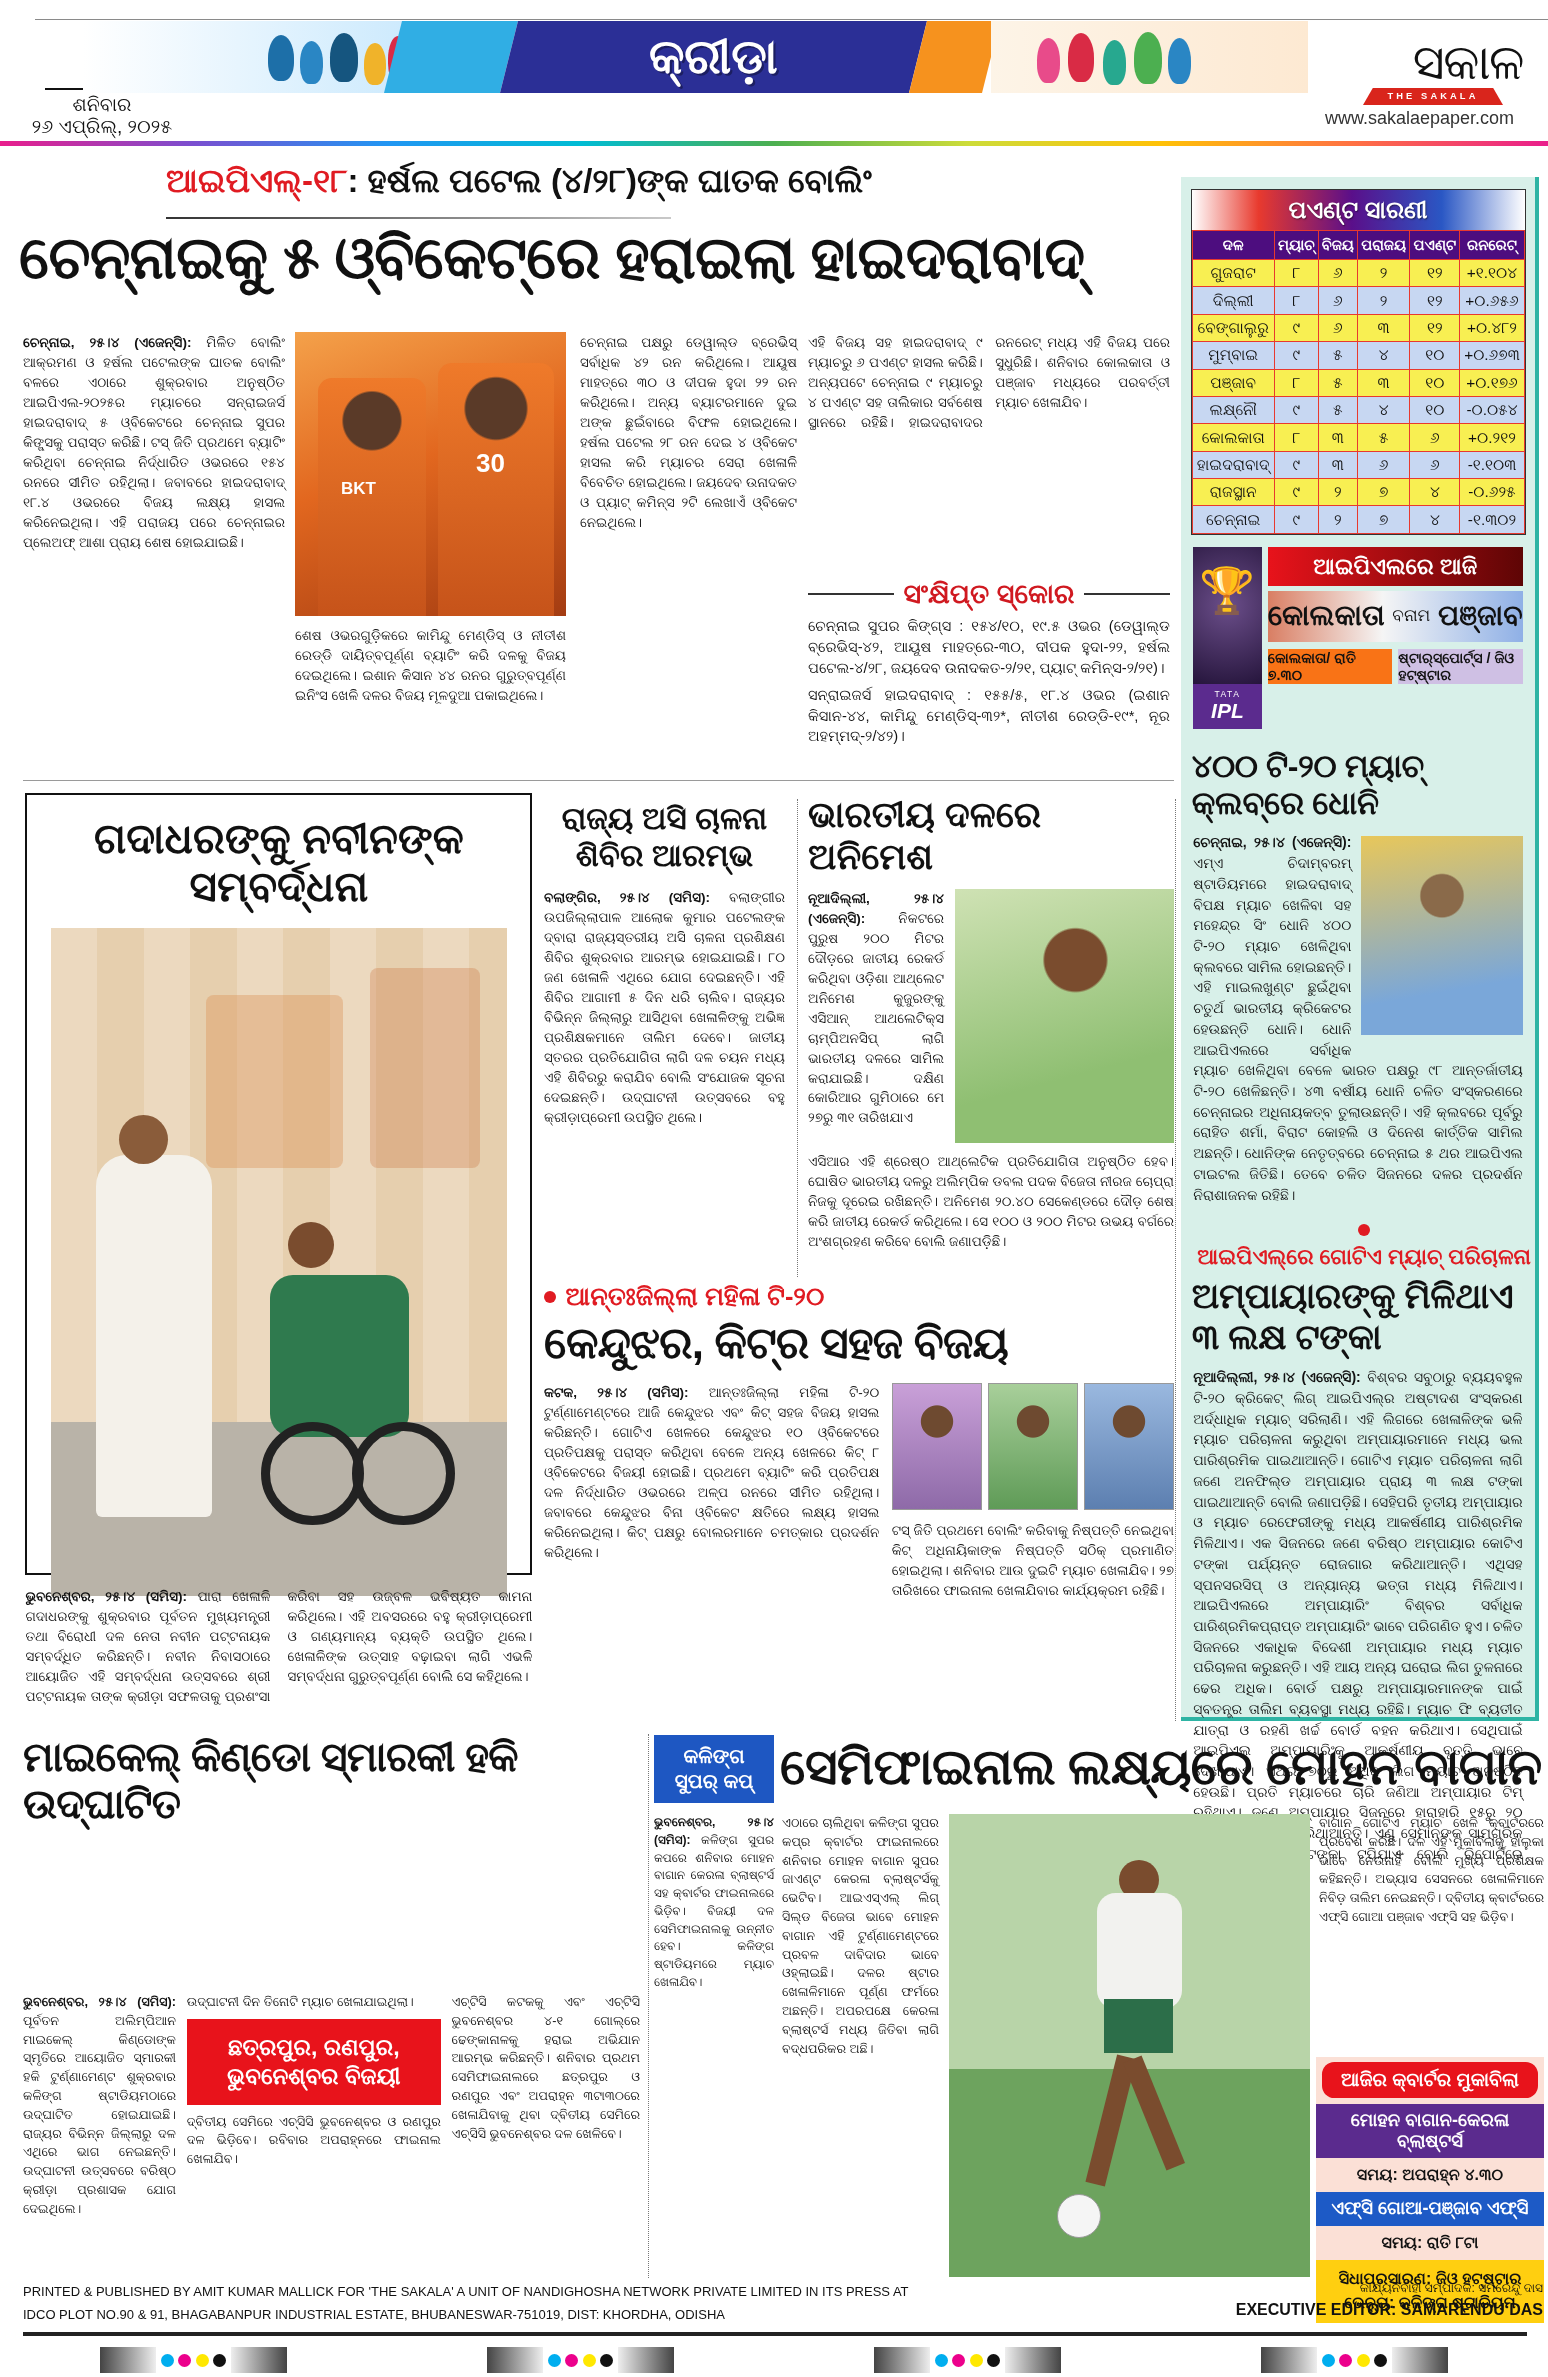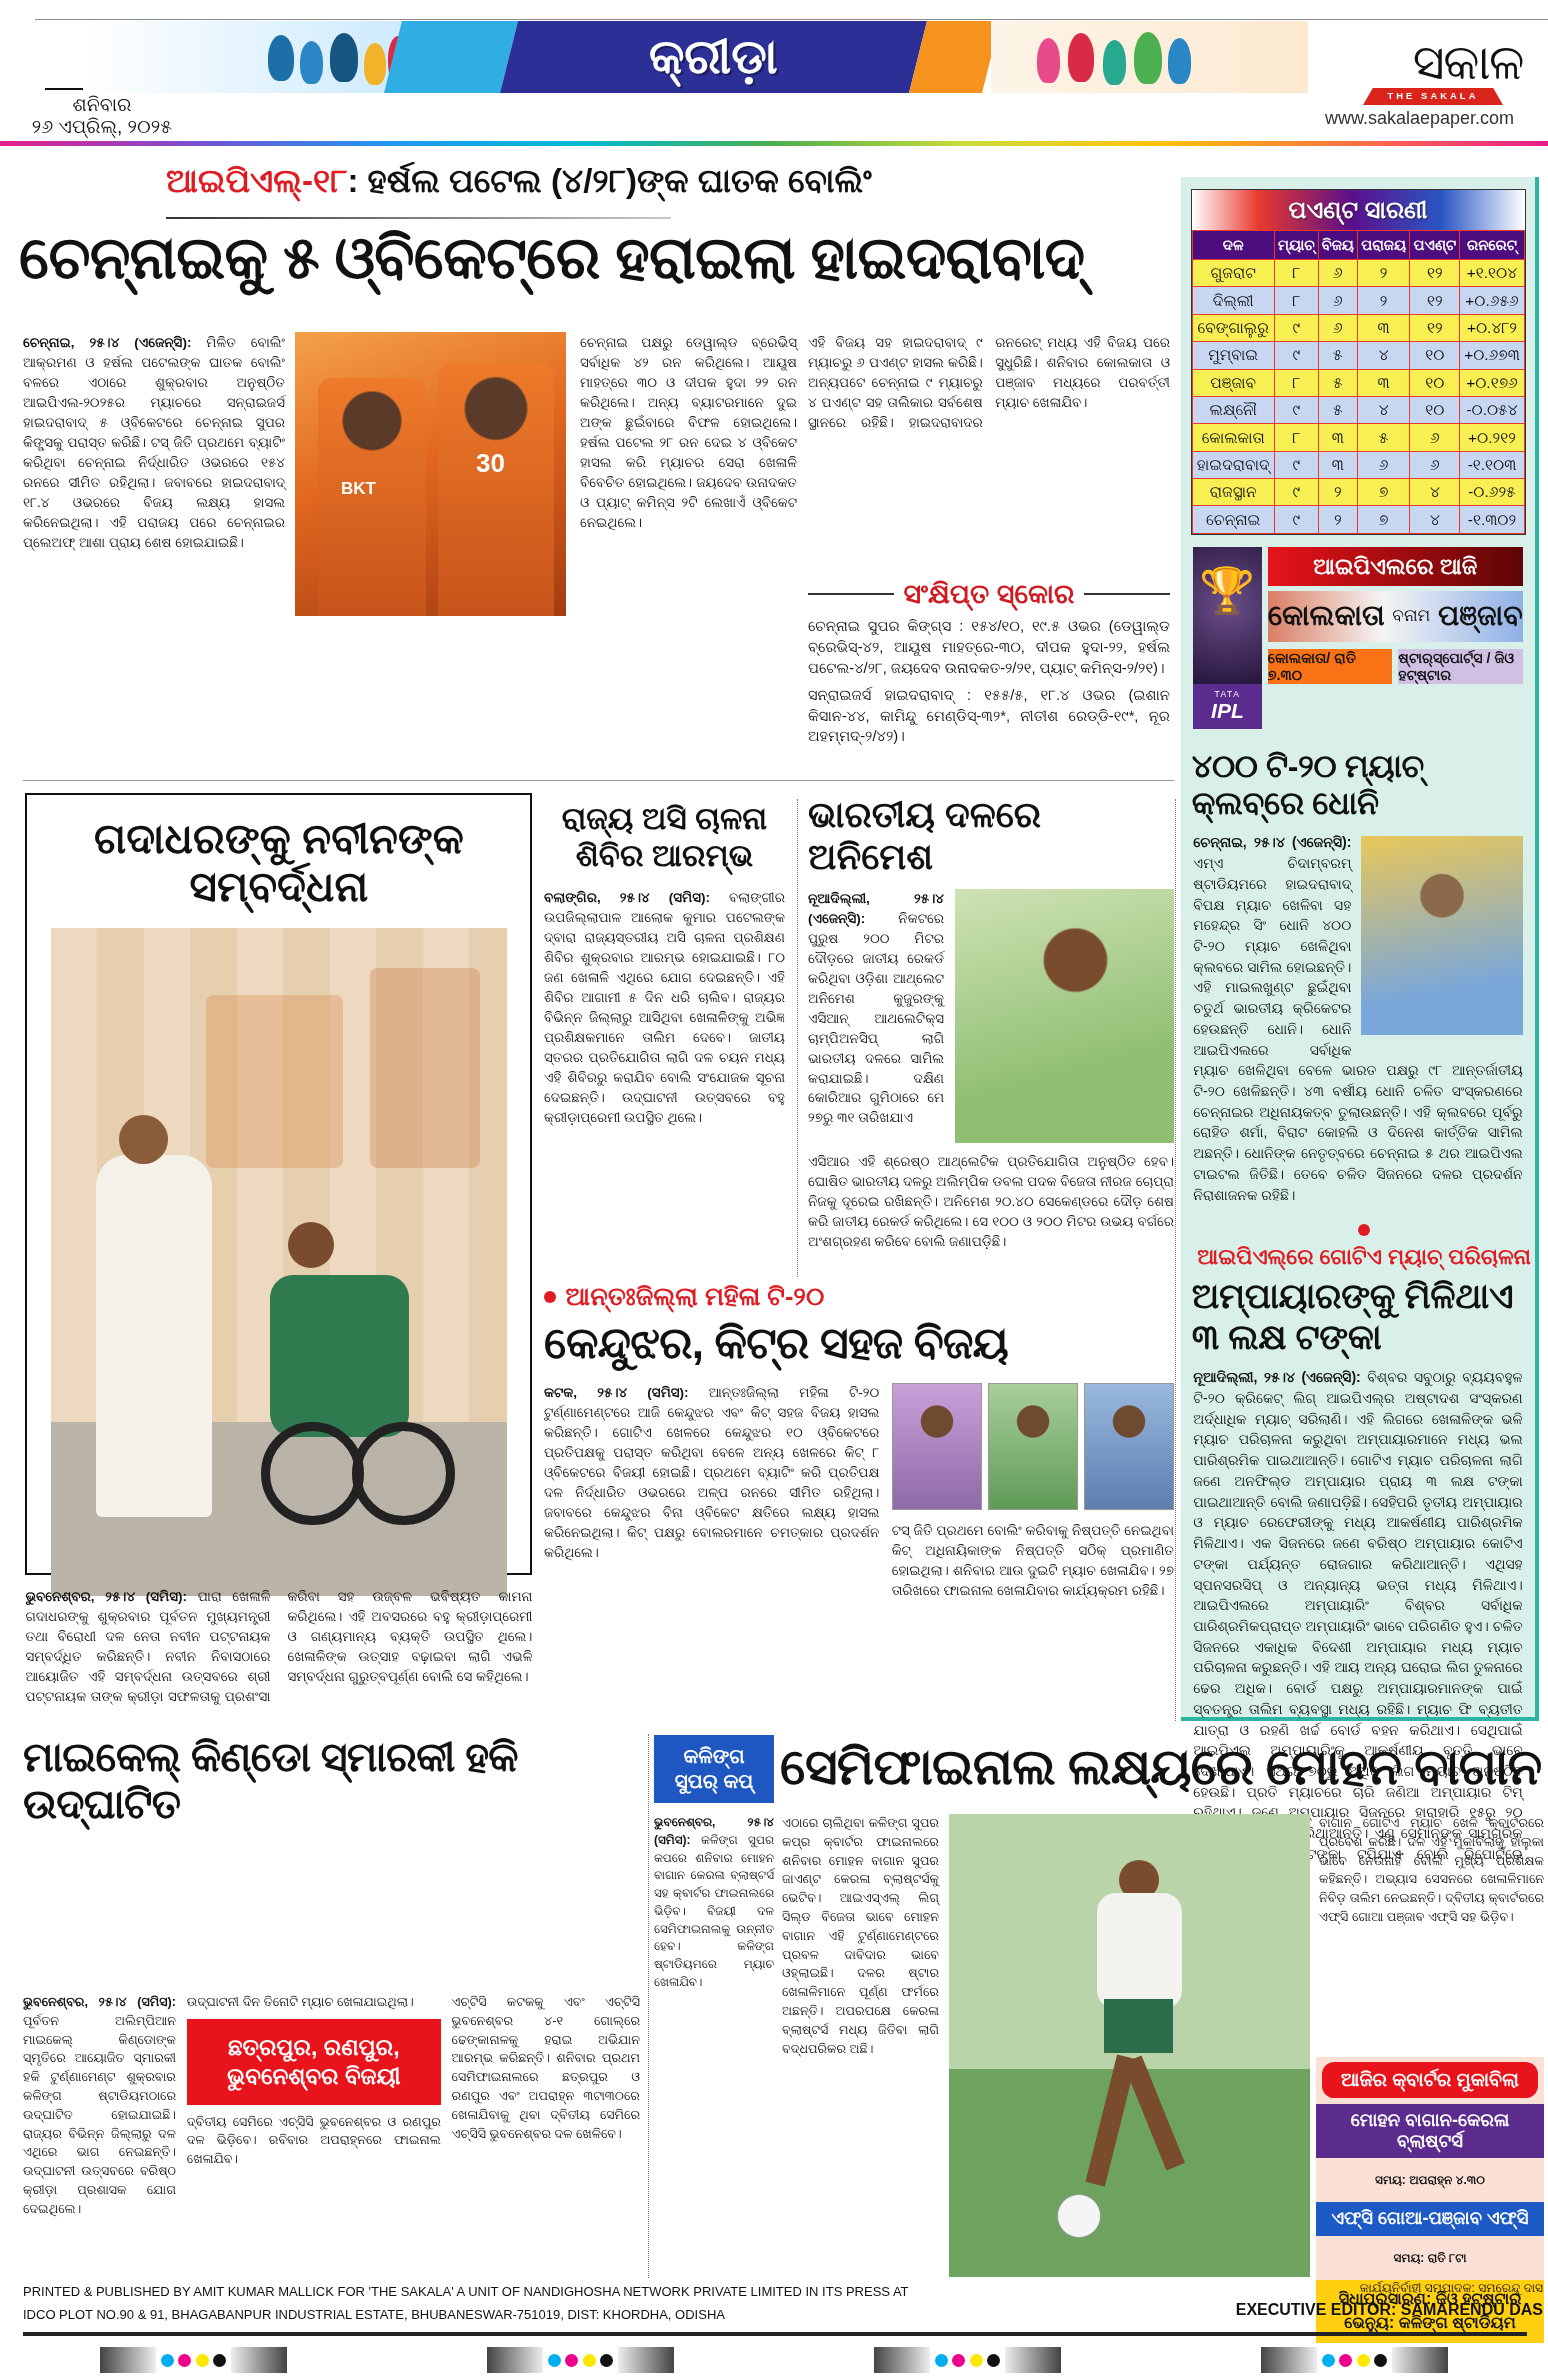--- a/index.html
+++ b/index.html
@@ -145,21 +145,21 @@
   .fb-leg1{position:absolute;left:42%;top:52%;width:20px;height:131px;background:#7a4c2e;transform:rotate(14deg);}
   .fb-leg2{position:absolute;left:54%;top:52%;width:20px;height:116px;background:#7a4c2e;transform:rotate(-22deg);}
   .fb-ball{position:absolute;left:30%;top:82%;width:42px;height:42px;border-radius:50%;background:#f5f5f5;border:1.5px solid #999;}
   .sc-r{left:1319px;top:1814px;width:225px;height:234px;font-size:12.7px;}
   .qbox{left:1316px;top:2057px;width:228px;background:#fbe0d6;padding-bottom:0;}
   .q-title{margin:4.6px 6.2px 6.2px;background:#e8131b;border-radius:12.3px;color:#fff;font-size:19px;font-weight:bold;
            text-align:center;padding:7px 3.1px;}
   .q-bar{color:#fff;font-size:18px;font-weight:bold;text-align:center;padding:6.2px 1.5px;}
   .q-purple{background:#5b2b8e;}
   .q-blue{background:#1d5ac6;}
-  .q-time{font-size:12px;font-weight:bold;text-align:center;padding:15px 0;}
+  .q-time{font-size:16px;font-weight:bold;text-align:center;padding:8px 0;}
   .q-yellow{background:#ffcf10;font-size:16px;font-weight:bold;text-align:center;padding:7.7px 3.1px;line-height:1.5;}
   
   .f1{left:23px;top:2284px;width:925px;font-size:13px;color:#111;}
   .f2{left:23px;top:2307px;width:925px;font-size:13px;color:#111;}
   .fo{left:1080px;top:2281px;width:463px;text-align:right;font-size:12.3px;}
   .fe{left:1080px;top:2301px;width:463px;text-align:right;font-size:16px;font-weight:bold;}
   .frule{left:23px;top:2332px;width:1504px;height:3.9px;background:#222;}
   .marks{left:0;top:2347px;width:1548px;display:flex;justify-content:space-around;}
   .mgroup{display:flex;align-items:center;gap:4.6px;}
   .gbar{width:56px;height:26px;background:linear-gradient(90deg,#444,#eee);}
@@ -215,20 +215,21 @@
     <span>ମିଳିତ ବୋଲିଂ ଆକ୍ରମଣ ଓ ହର୍ଷଲ ପଟେଲଙ୍କ ଘାତକ ବୋଲିଂ ବଳରେ ଏଠାରେ ଶୁକ୍ରବାର ଅନୁଷ୍ଠିତ ଆଇପିଏଲ-୨୦୨୫ର ମ୍ୟାଚରେ ସନ୍‌ରାଇଜର୍ସ ହାଇଦରାବାଦ୍ ୫ ଓ୍ବିକେଟରେ ଚେନ୍ନାଇ ସୁପର କିଙ୍ଗ୍ସକୁ ପରାସ୍ତ କରିଛି। ଟସ୍ ଜିତି ପ୍ରଥମେ ବ୍ୟାଟିଂ କରିଥିବା ଚେନ୍ନାଇ ନିର୍ଦ୍ଧାରିତ ଓଭରରେ ୧୫୪ ରନରେ ସୀମିତ ରହିଥିଲା। ଜବାବରେ ହାଇଦରାବାଦ୍ ୧୮.୪ ଓଭରରେ ବିଜୟ ଲକ୍ଷ୍ୟ ହାସଲ କରିନେଇଥିଲା। ଏହି ପରାଜୟ ପରେ ଚେନ୍ନାଇର ପ୍ଲେଅଫ୍ ଆଶା ପ୍ରାୟ ଶେଷ ହୋଇଯାଇଛି।</span>
   </div>
 
   <div class="abs leadphoto">
     <span class="lp-player" style="left:23px;top:46px;width:108px;height:238px;"></span>
     <span class="lp-player" style="left:143px;top:31px;width:116px;height:253px;"></span>
     <span class="lp-txt" style="left:46px;top:147px;font-size:17px;">BKT</span>
     <span class="lp-txt" style="left:181px;top:116px;font-size:26px;">30</span>
   </div>
 
+  <div class="abs leadcol lc2 jt">ଶେଷ ଓଭରଗୁଡ଼ିକରେ କାମିନ୍ଦୁ ମେଣ୍ଡିସ୍ ଓ ନୀତୀଶ ରେଡ୍ଡି ଦାୟିତ୍ବପୂର୍ଣ୍ଣ ବ୍ୟାଟିଂ କରି ଦଳକୁ ବିଜୟ ଦେଇଥିଲେ। ଇଶାନ କିସାନ ୪୪ ରନର ଗୁରୁତ୍ବପୂର୍ଣ୍ଣ ଇନିଂସ ଖେଳି ଦଳର ବିଜୟ ମୂଳଦୁଆ ପକାଇଥିଲେ।</div>
   <div class="abs leadcol lc3 jt">ଚେନ୍ନାଇ ପକ୍ଷରୁ ଡେୱାଲ୍ଡ ବ୍ରେଭିସ୍ ସର୍ବାଧିକ ୪୨ ରନ କରିଥିଲେ। ଆୟୂଷ ମାହତ୍ରେ ୩୦ ଓ ଦୀପକ ହୁଦା ୨୨ ରନ କରିଥିଲେ। ଅନ୍ୟ ବ୍ୟାଟରମାନେ ଦୁଇ ଅଙ୍କ ଛୁଇଁବାରେ ବିଫଳ ହୋଇଥିଲେ। ହର୍ଷଲ ପଟେଲ ୨୮ ରନ ଦେଇ ୪ ଓ୍ବିକେଟ ହାସଲ କରି ମ୍ୟାଚର ସେରା ଖେଳାଳି ବିବେଚିତ ହୋଇଥିଲେ। ଜୟଦେବ ଉନାଦକତ ଓ ପ୍ୟାଟ୍ କମିନ୍ସ ୨ଟି ଲେଖାଏଁ ଓ୍ବିକେଟ ନେଇଥିଲେ।</div>
 
   <div class="abs lc4wrap">
     <div class="lc4text jt">ଏହି ବିଜୟ ସହ ହାଇଦରାବାଦ୍ ୯ ମ୍ୟାଚରୁ ୬ ପଏଣ୍ଟ ହାସଲ କରିଛି। ଅନ୍ୟପଟେ ଚେନ୍ନାଇ ୯ ମ୍ୟାଚରୁ ୪ ପଏଣ୍ଟ ସହ ତାଲିକାର ସର୍ବଶେଷ ସ୍ଥାନରେ ରହିଛି। ହାଇଦରାବାଦର ରନରେଟ୍ ମଧ୍ୟ ଏହି ବିଜୟ ପରେ ସୁଧୁରିଛି। ଶନିବାର କୋଲକାତା ଓ ପଞ୍ଜାବ ମଧ୍ୟରେ ପରବର୍ତ୍ତୀ ମ୍ୟାଚ ଖେଳାଯିବ।</div>
     <div class="scorebox">
       <div class="sb-title">ସଂକ୍ଷିପ୍ତ ସ୍କୋର</div>
       <div class="sb-lines">
           <p>ଚେନ୍ନାଇ ସୁପର କିଙ୍ଗ୍‌ସ : ୧୫୪/୧୦, ୧୯.୫ ଓଭର (ଡେୱାଲ୍ଡ ବ୍ରେଭିସ୍-୪୨, ଆୟୂଷ ମାହତ୍ରେ-୩୦, ଦୀପକ ହୁଦା-୨୨, ହର୍ଷଲ ପଟେଲ-୪/୨୮, ଜୟଦେବ ଉନାଦକତ-୨/୨୧, ପ୍ୟାଟ୍ କମିନ୍ସ-୨/୨୧)।</p>
           <p>ସନ୍‌ରାଇଜର୍ସ ହାଇଦରାବାଦ୍ : ୧୫୫/୫, ୧୮.୪ ଓଭର (ଇଶାନ କିସାନ-୪୪, କାମିନ୍ଦୁ ମେଣ୍ଡିସ୍-୩୨*, ନୀତୀଶ ରେଡ୍ଡି-୧୯*, ନୂର ଅହମ୍ମଦ୍-୨/୪୨)।</p>
         </div>

